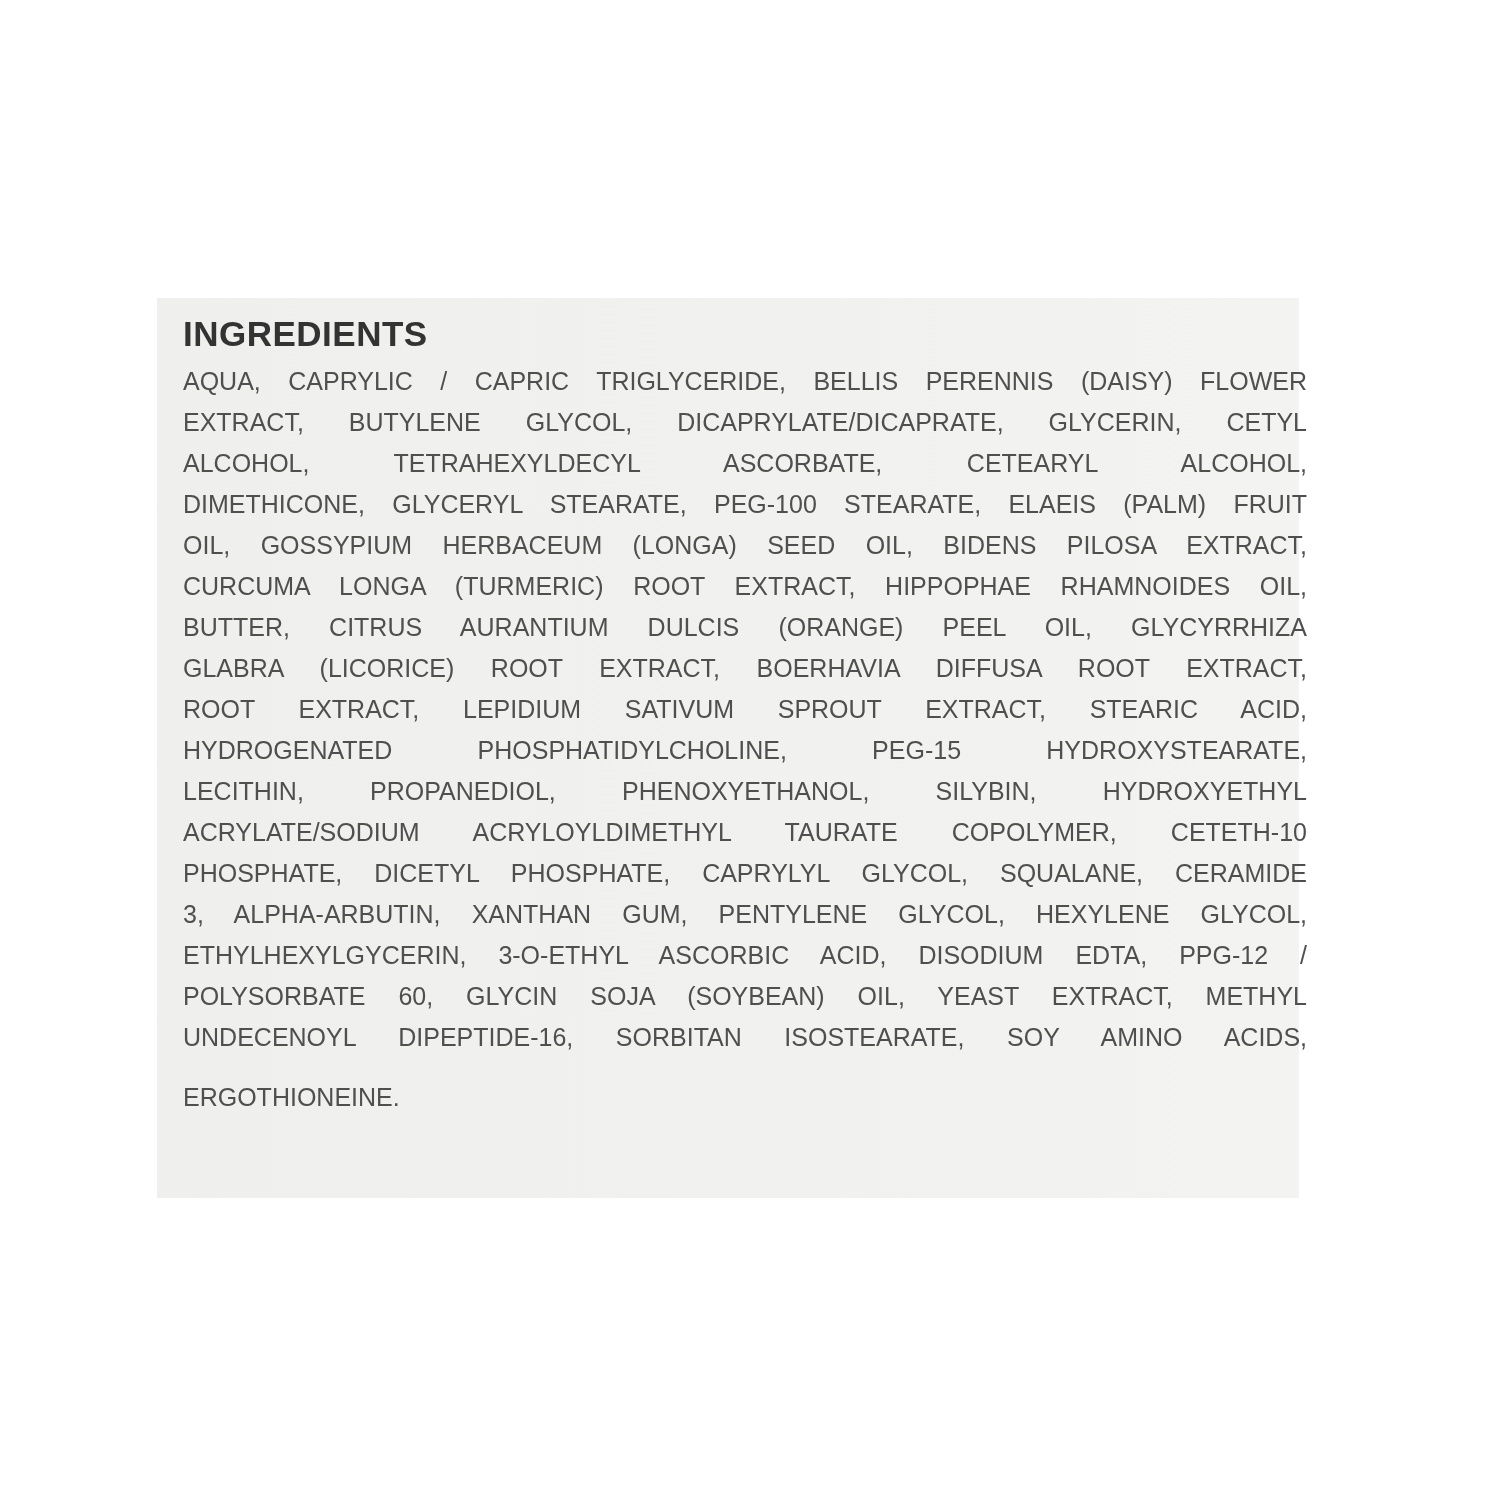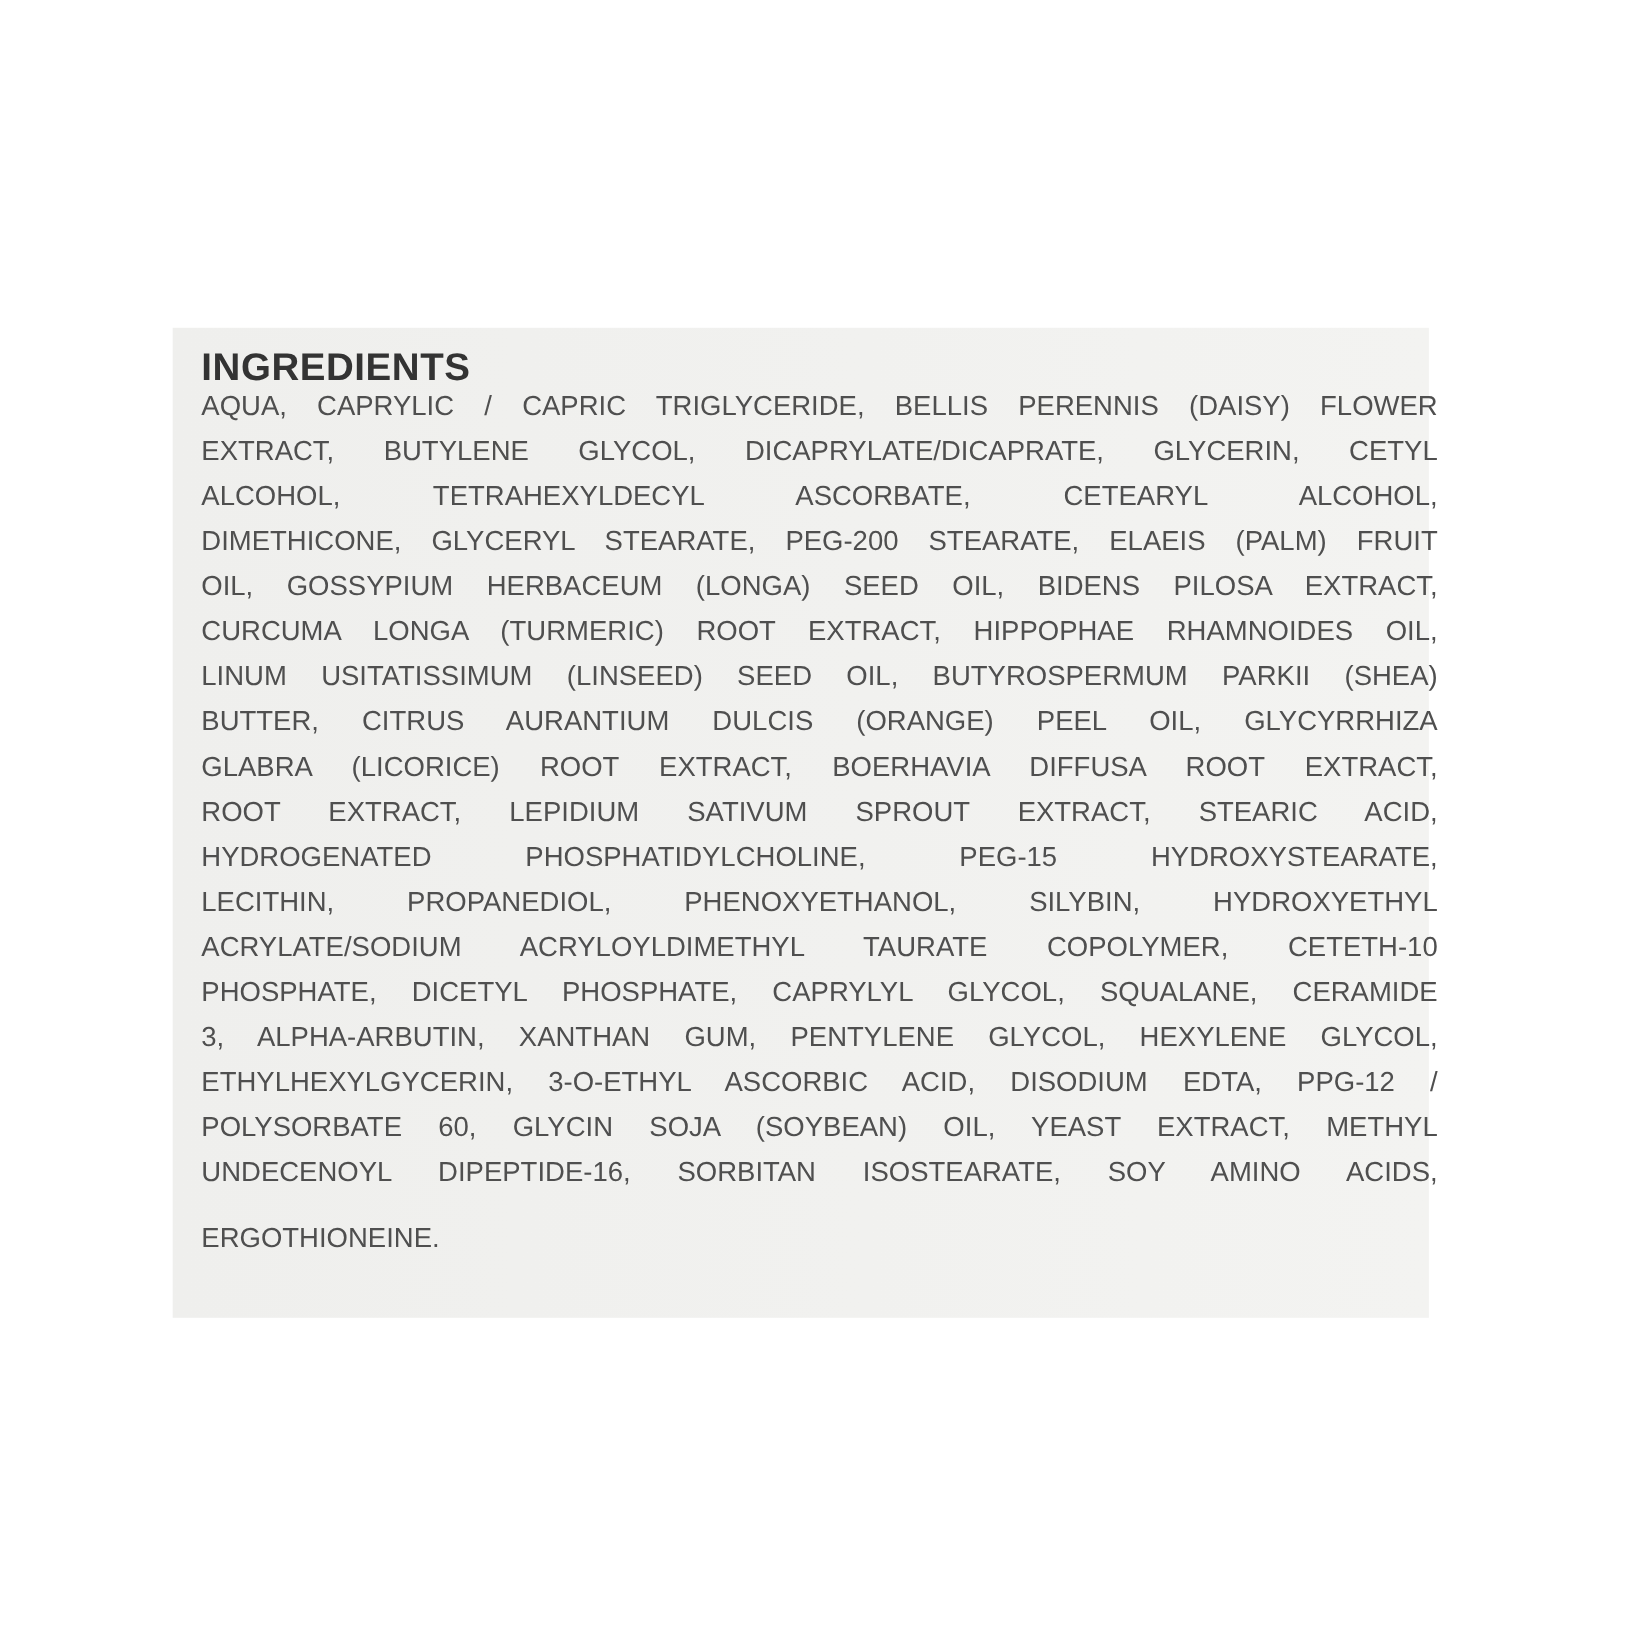--- a/index.html
+++ b/index.html
@@ -30,21 +30,21 @@
     left: 26px;
     top: 16px;
     font-size: 35px;
     font-weight: bold;
     color: #333333;
     letter-spacing: 0.5px;
   }
   .ing-text {
     position: absolute;
     left: 26px;
-    top: 51px;
+    top: 63px;
     width: 1124px;
     font-size: 25px;
     line-height: 41px;
     color: #4f4f4f;
     letter-spacing: 0px;
   }
   .ing-line {
     text-align: justify;
     text-align-last: justify;
     -moz-text-align-last: justify;
@@ -59,24 +59,23 @@
 </head>
 <body>
 
 <div class="stage">
   <div class="label-panel">
     <div class="ing-title">INGREDIENTS</div>
     <div class="ing-text" id="ing-lines">
         <div class="ing-line">AQUA, CAPRYLIC / CAPRIC TRIGLYCERIDE, BELLIS PERENNIS (DAISY) FLOWER</div>
         <div class="ing-line">EXTRACT, BUTYLENE GLYCOL, DICAPRYLATE/DICAPRATE, GLYCERIN, CETYL</div>
         <div class="ing-line">ALCOHOL, TETRAHEXYLDECYL ASCORBATE, CETEARYL ALCOHOL,</div>
-        <div class="ing-line">DIMETHICONE, GLYCERYL STEARATE, PEG-200 STEARATE, ELAEIS (PALM) FRUIT</div>
+        <div class="ing-line">DIMETHICONE, GLYCERYL STEARATE, PEG-100 STEARATE, ELAEIS (PALM) FRUIT</div>
         <div class="ing-line">OIL, GOSSYPIUM HERBACEUM (LONGA) SEED OIL, BIDENS PILOSA EXTRACT,</div>
         <div class="ing-line">CURCUMA LONGA (TURMERIC) ROOT EXTRACT, HIPPOPHAE RHAMNOIDES OIL,</div>
-        <div class="ing-line">LINUM USITATISSIMUM (LINSEED) SEED OIL, BUTYROSPERMUM PARKII (SHEA)</div>
         <div class="ing-line">BUTTER, CITRUS AURANTIUM DULCIS (ORANGE) PEEL OIL, GLYCYRRHIZA</div>
         <div class="ing-line">GLABRA (LICORICE) ROOT EXTRACT, BOERHAVIA DIFFUSA ROOT EXTRACT,</div>
         <div class="ing-line">ROOT EXTRACT, LEPIDIUM SATIVUM SPROUT EXTRACT, STEARIC ACID,</div>
         <div class="ing-line">HYDROGENATED PHOSPHATIDYLCHOLINE, PEG-15 HYDROXYSTEARATE,</div>
         <div class="ing-line">LECITHIN, PROPANEDIOL, PHENOXYETHANOL, SILYBIN, HYDROXYETHYL</div>
         <div class="ing-line">ACRYLATE/SODIUM ACRYLOYLDIMETHYL TAURATE COPOLYMER, CETETH-10</div>
         <div class="ing-line">PHOSPHATE, DICETYL PHOSPHATE, CAPRYLYL GLYCOL, SQUALANE, CERAMIDE</div>
         <div class="ing-line">3, ALPHA-ARBUTIN, XANTHAN GUM, PENTYLENE GLYCOL, HEXYLENE GLYCOL,</div>
         <div class="ing-line">ETHYLHEXYLGYCERIN, 3-O-ETHYL ASCORBIC ACID, DISODIUM EDTA, PPG-12 /</div>
         <div class="ing-line">POLYSORBATE 60, GLYCIN SOJA (SOYBEAN) OIL, YEAST EXTRACT, METHYL</div>

